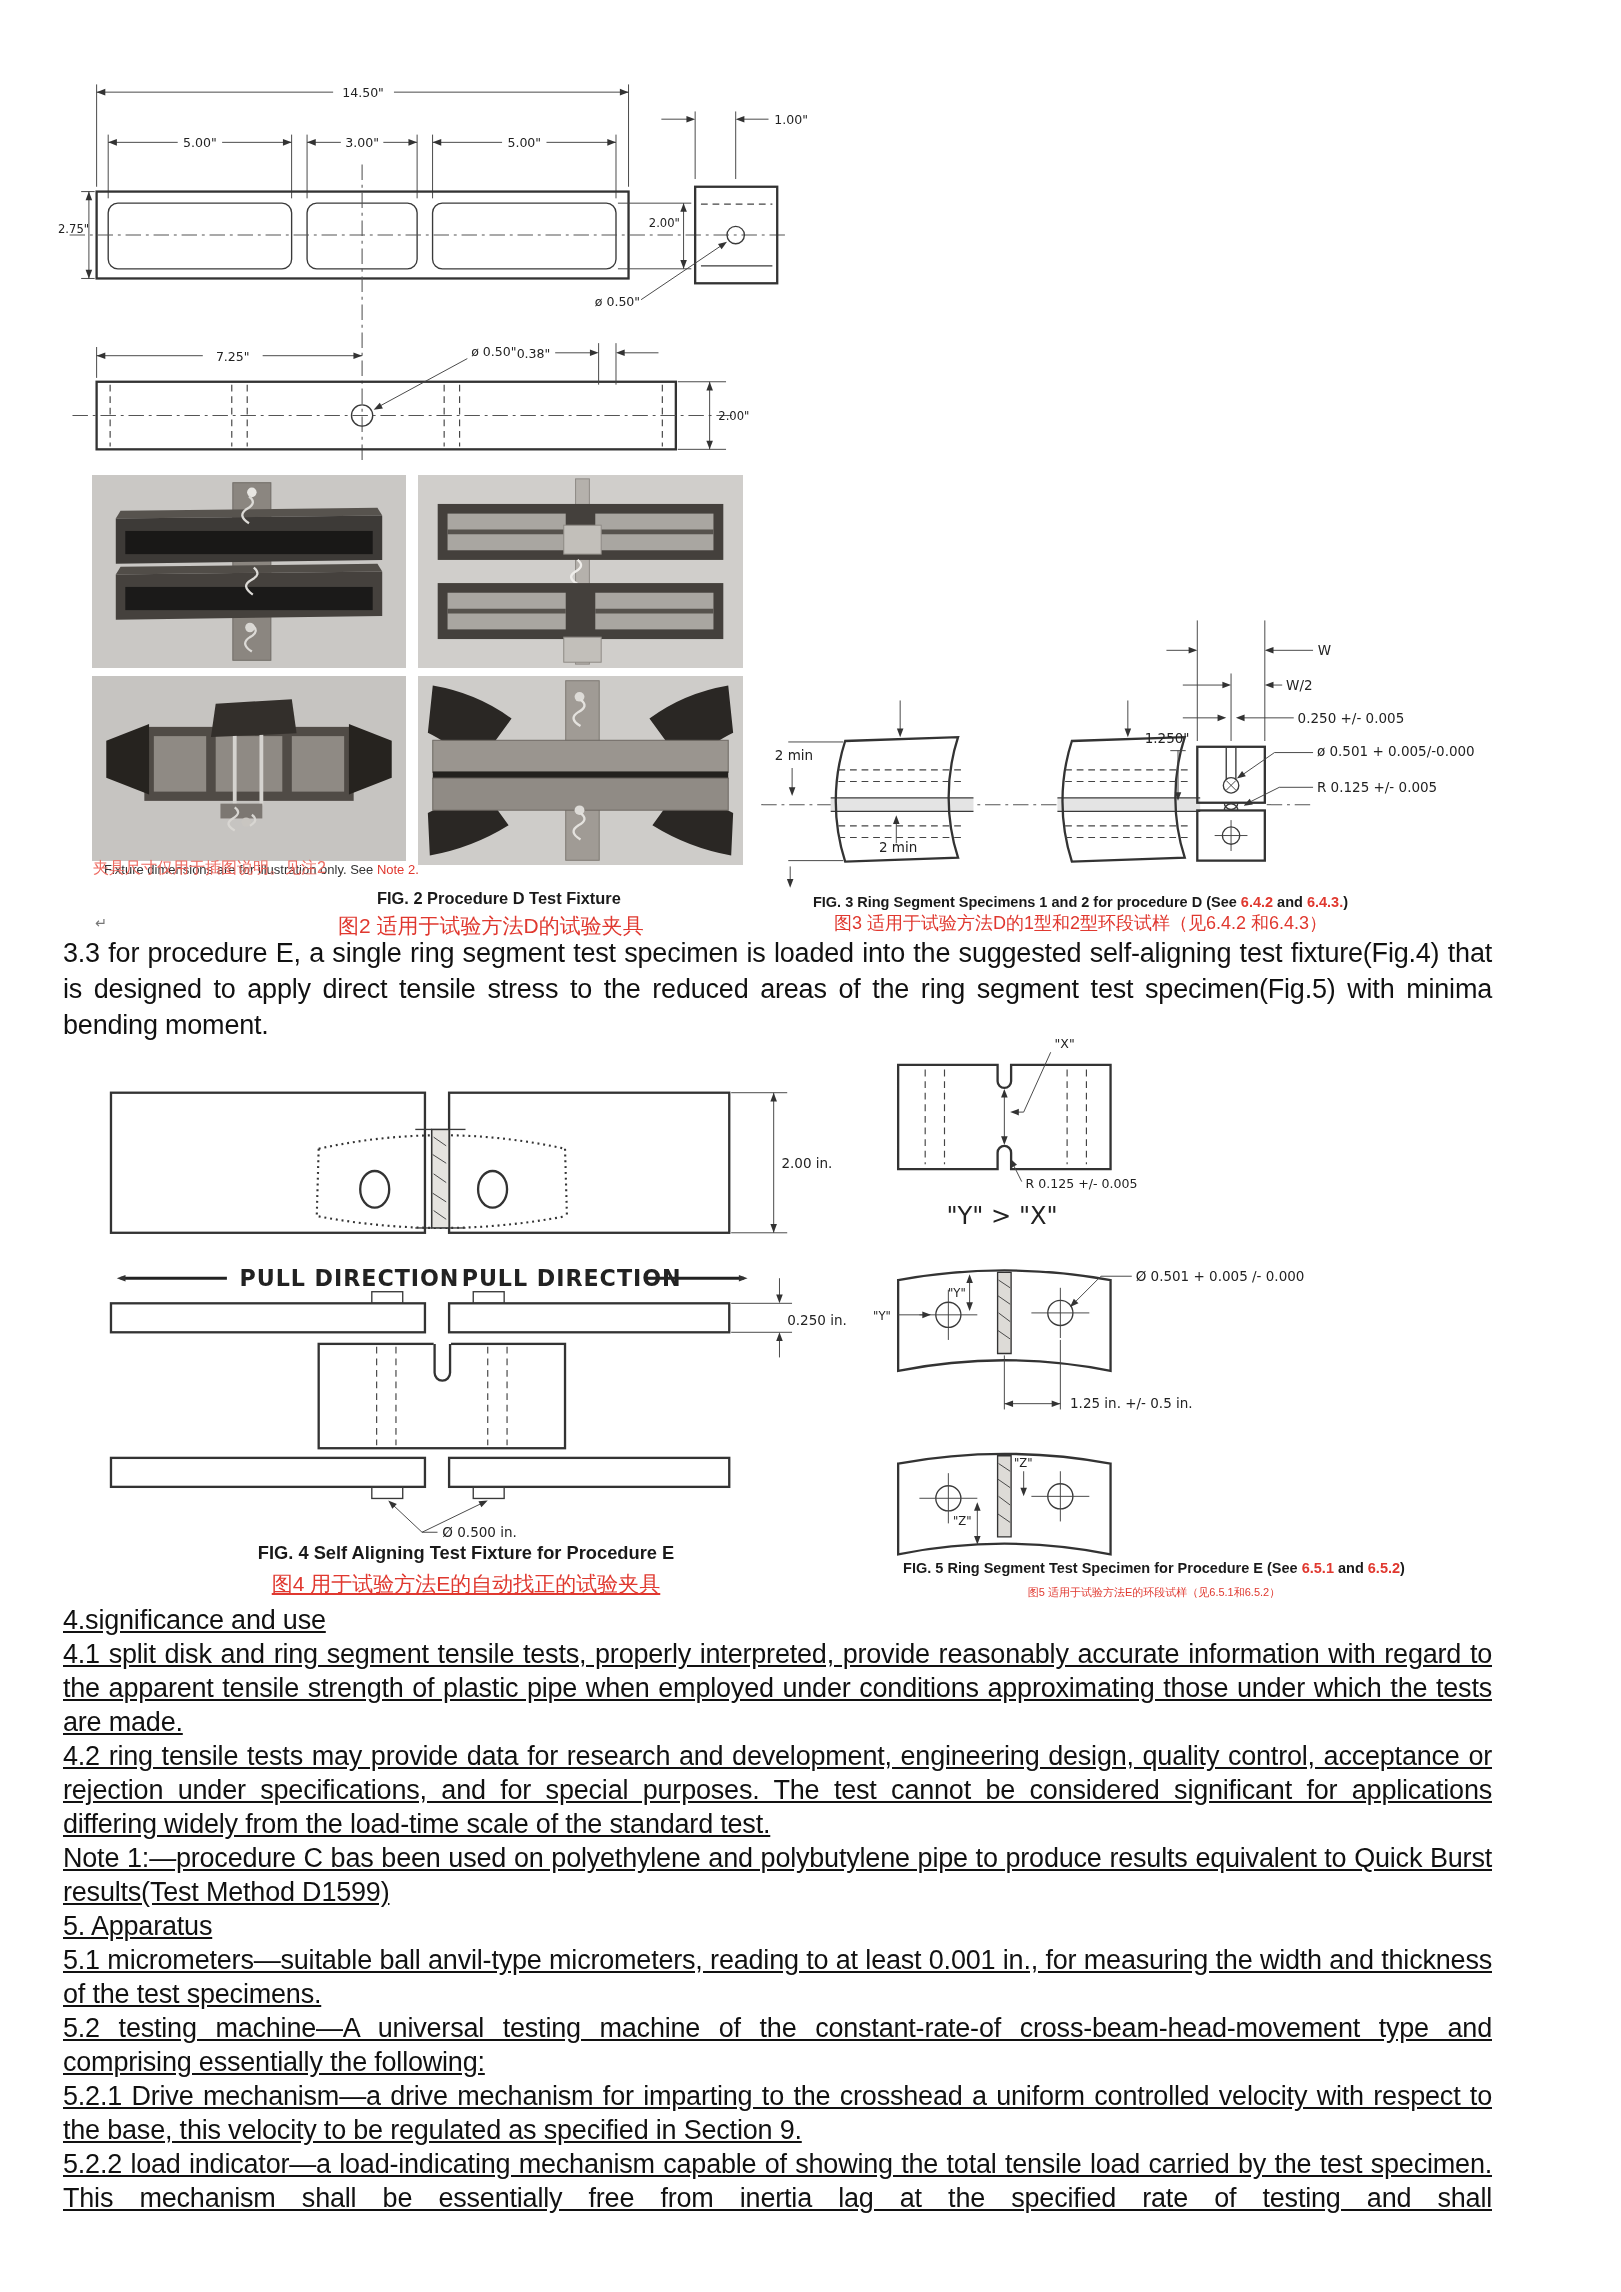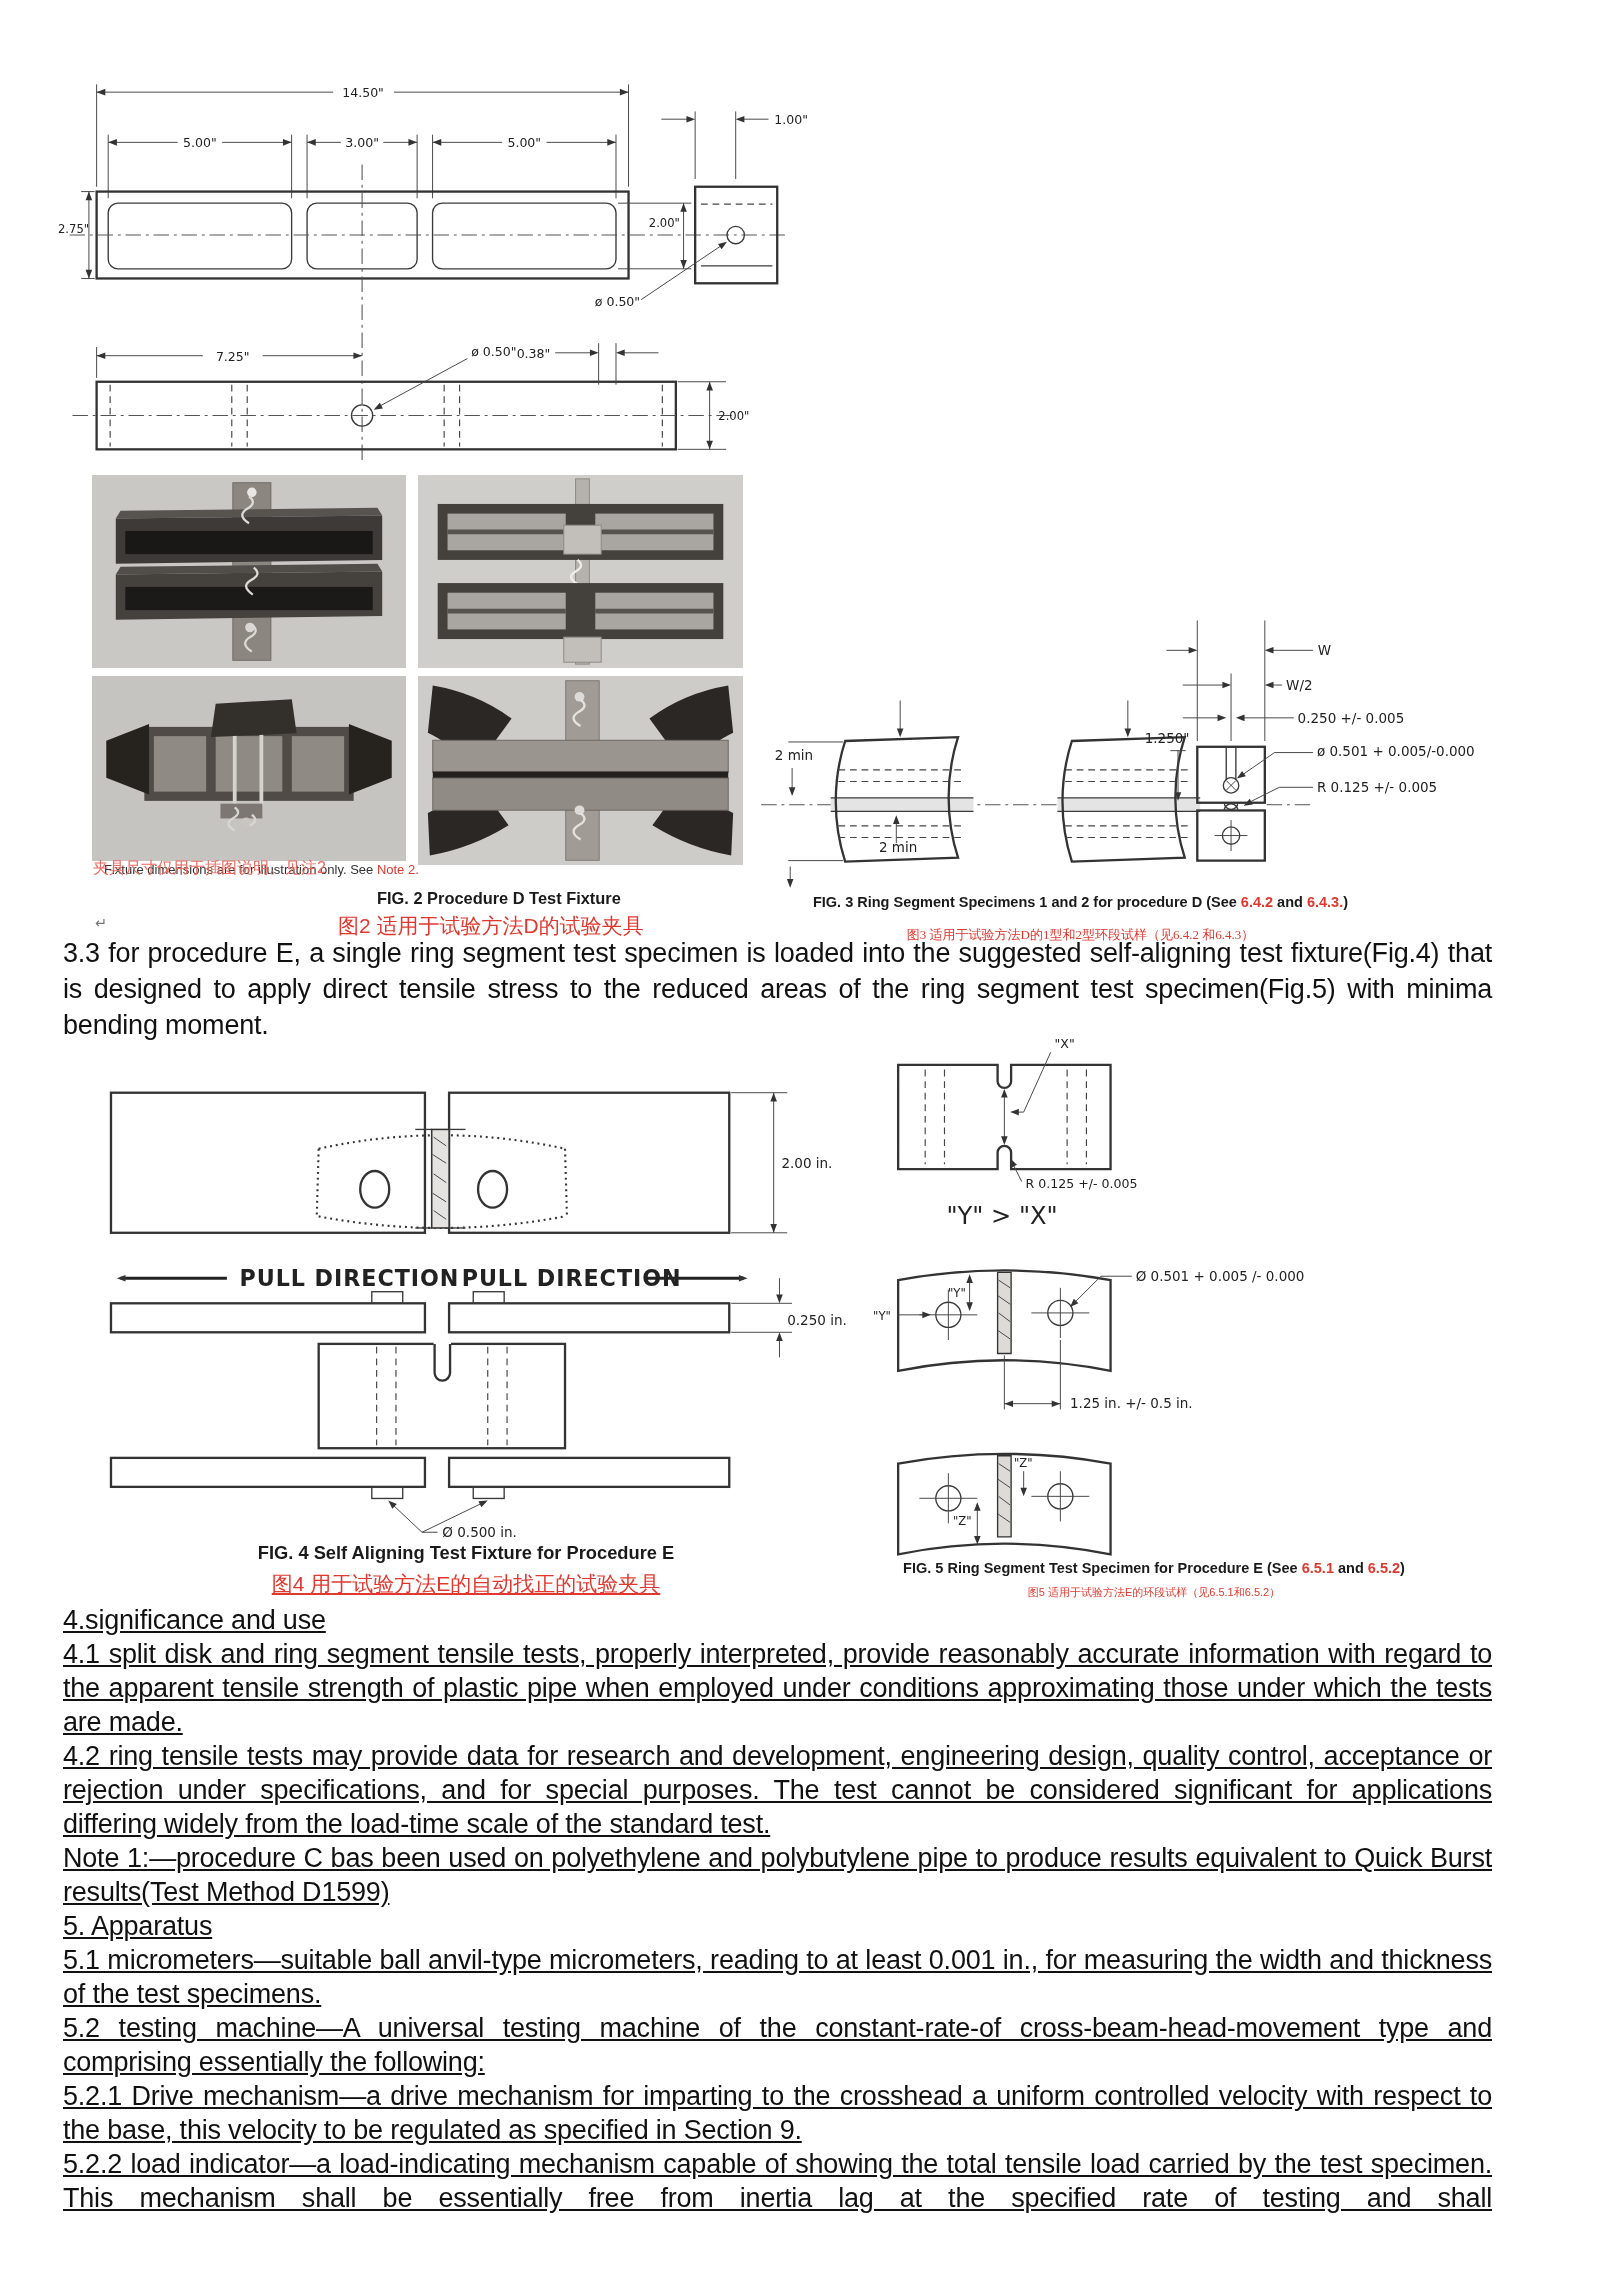--- a/index.html
+++ b/index.html
@@ -285,21 +285,21 @@
   <div class="abs redlight" style="left:93px;top:858px;font-size:16px;">夹具尺寸仅用于插图说明。见注2</div>
   <div class="abs" style="left:95px;top:915px;font-size:14.5px;color:#777;">↵</div>
 
   <div class="abs cap-en" style="left:333px;top:889px;font-size:16.4px;margin-left:44px;">FIG. 2 Procedure D Test Fixture</div>
   <div class="abs red" style="left:338px;top:912px;font-size:21px;text-align:center;">图2 适用于试验方法D的试验夹具</div>
 
   <div class="abs center" style="left:786px;top:894px;width:589px;">
     <div class="cap-en" style="font-size:14.5px;">
       <span>FIG. 3 Ring Segment Specimens 1 and 2 for procedure D (See </span><span class="red">6.4.2</span><span> and </span><span class="red">6.4.3.</span><span>)</span>
     </div>
-    <div class="red" style="font-size:13px;margin-top:16px;font-family:Liberation Serif, serif;">图3 适用于试验方法D的1型和2型环段试样（见6.4.2 和6.4.3）</div>
+    <div class="red" style="font-size:18px;margin-top:1px;">图3 适用于试验方法D的1型和2型环段试样（见6.4.2 和6.4.3）</div>
   </div>
 
   <div class="abs para" style="left:63px;top:935px;width:1429px;">3.3 for procedure E, a single ring segment test specimen is loaded into the suggested self-aligning test fixture(Fig.4) that is designed to apply direct tensile stress to the reduced areas of the ring segment test specimen(Fig.5) with minima bending moment.</div>
 
   <svg class="abs" style="left:82px;top:1054px" width="768" height="488" viewBox="0 0 795 505">
 
     <rect class="dlnb" x="30" y="40" width="325" height="145"></rect>
     <rect class="dlnb" x="380" y="40" width="290" height="145"></rect>
     <path class="dot" d="M245,98 Q372,70 500,98"></path>
     <path class="dot" d="M245,168 Q372,192 500,168"></path>

